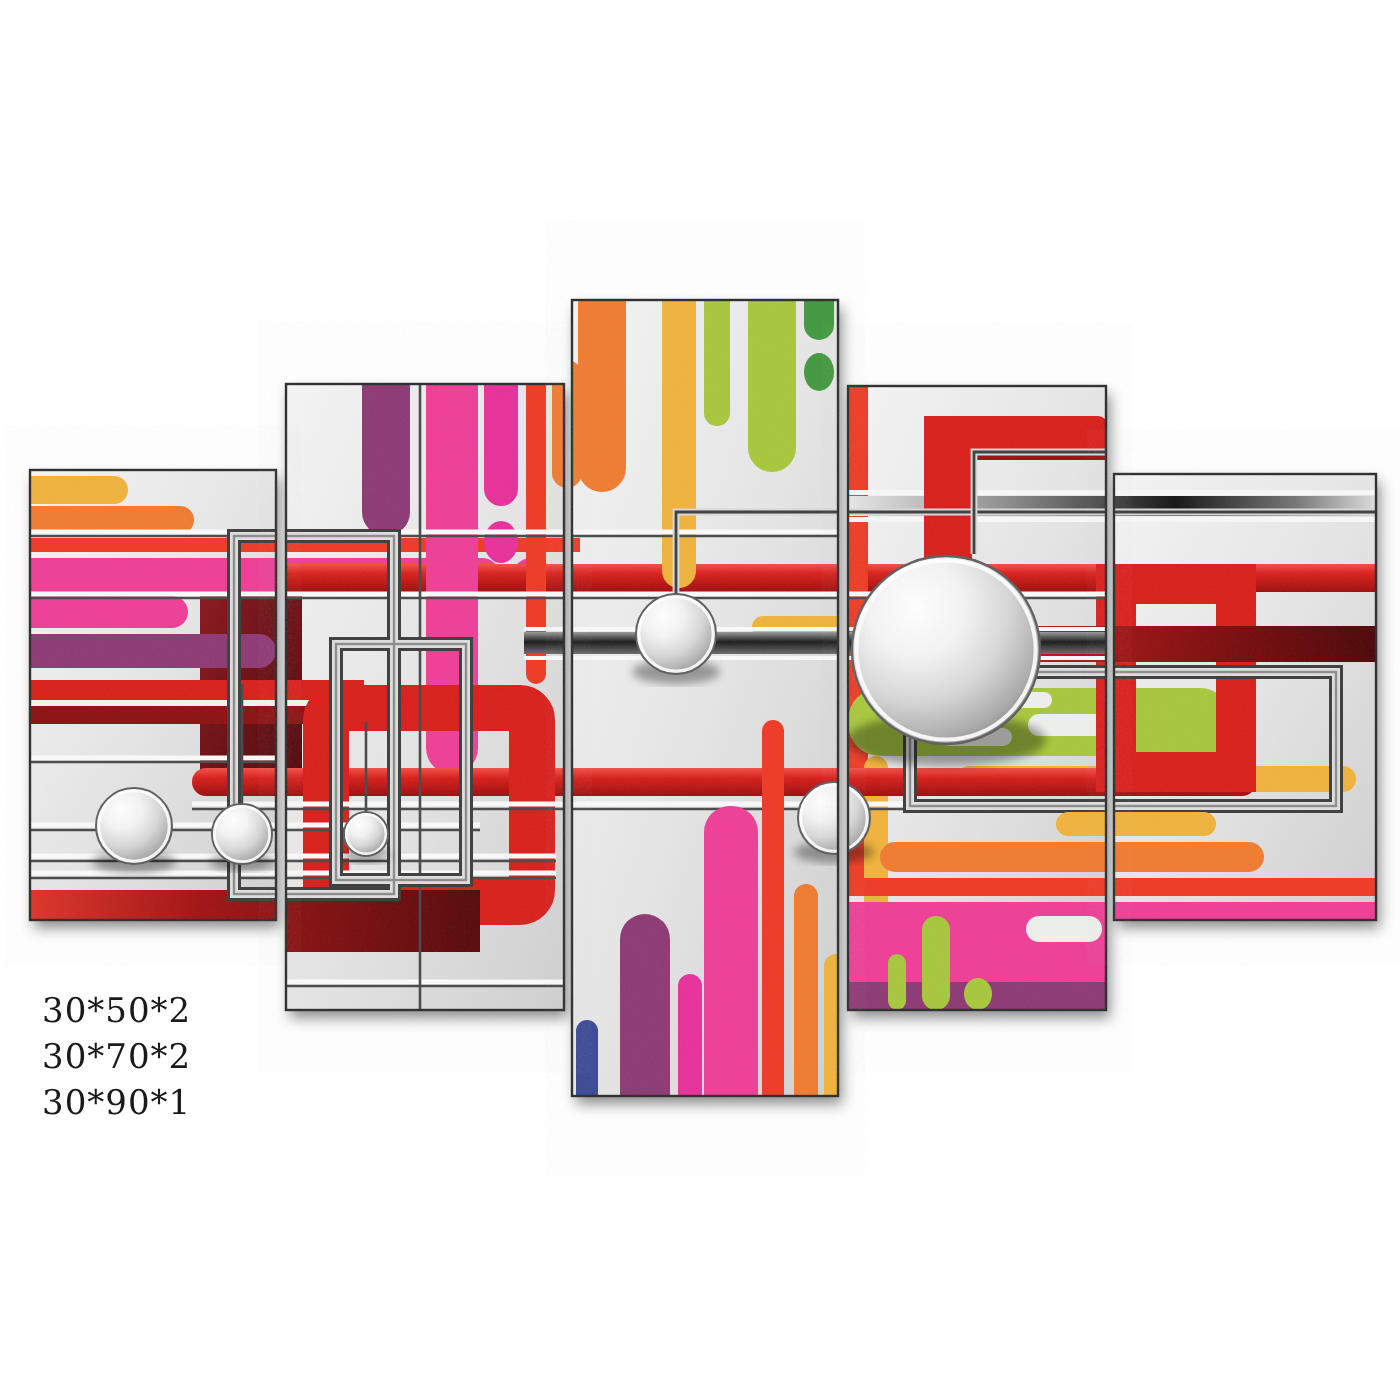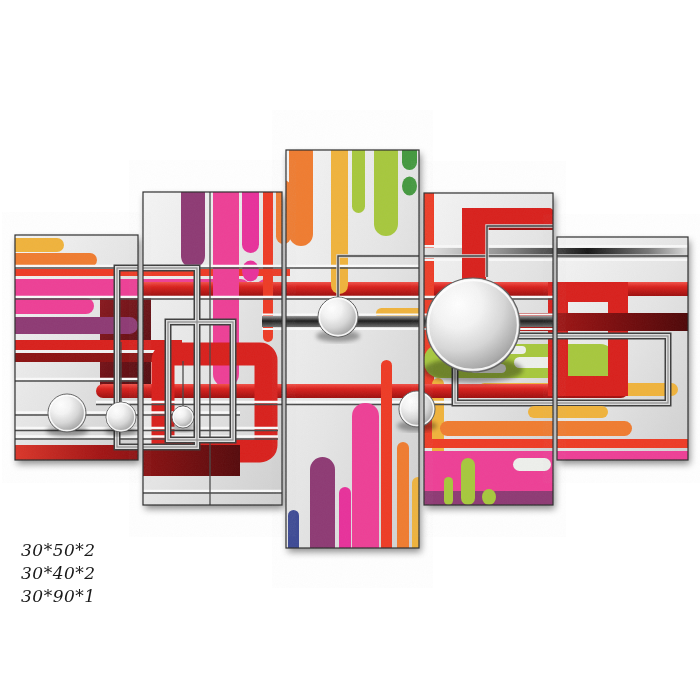--- a/index.html
+++ b/index.html
@@ -1,20 +1,20 @@
 <!DOCTYPE html>
 <html style="--red: #d9201c; --darkred: #8c1212; --maroon: #5c090c; --pink: #ee3f96; --magenta: #e8319b; --purple: #8e3a74; --navy: #3d4a95; --orange: #f07c30; --redorange: #ee3b25; --amber: #f0b33c; --lgreen: #a7c83d; --dgreen: #44993f; --textcolor: #1a1a1a;"><head>
 <meta charset="utf-8">
 <style>
   html,body{margin:0;padding:0;background:#ffffff;}
   .stage{position:relative;width:700px;height:700px;background:#ffffff;overflow:hidden;
          font-family:"DejaVu Serif","Liberation Serif",serif;}
   .stage svg{position:absolute;left:0;top:0;}
   .size-labels{position:absolute;left:21px;top:495px;color:var(--textcolor,#1a1a1a);
-               font-style:italic;font-size:17px;line-height:23px;letter-spacing:.5px;margin-top:44px;}
+               font-size:17px;line-height:23px;letter-spacing:.5px;}
   .size-labels div{height:23px;}
   
   .f-red{fill:var(--red);}        .f-darkred{fill:var(--darkred);}  .f-pink{fill:var(--pink);}
   .f-magenta{fill:var(--magenta);}.f-purple{fill:var(--purple);}
   .f-navy{fill:var(--navy);}      .f-orange{fill:var(--orange);}
   .f-redor{fill:var(--redorange);}.f-amber{fill:var(--amber);}
   .f-lgreen{fill:var(--lgreen);}  .f-dgreen{fill:var(--dgreen);}
 </style>
 </head>
 <body>
@@ -302,16 +302,16 @@
     <rect x="15" y="235" width="123" height="225" fill="transparent" filter="url(#grain)"></rect>
     <rect x="143" y="192" width="139" height="313" fill="transparent" filter="url(#grain)"></rect>
     <rect x="286" y="150" width="133" height="398" fill="transparent" filter="url(#grain)"></rect>
     <rect x="424" y="193" width="129" height="312" fill="transparent" filter="url(#grain)"></rect>
     <rect x="557" y="237" width="131" height="223" fill="transparent" filter="url(#grain)"></rect>
   </g>
 </svg>
 
   <div class="size-labels">
     <div>30*50*2</div>
-    <div>30*40*2</div>
+    <div>30*70*2</div>
     <div>30*90*1</div>
   </div>
 </div>
 
 </body></html>

